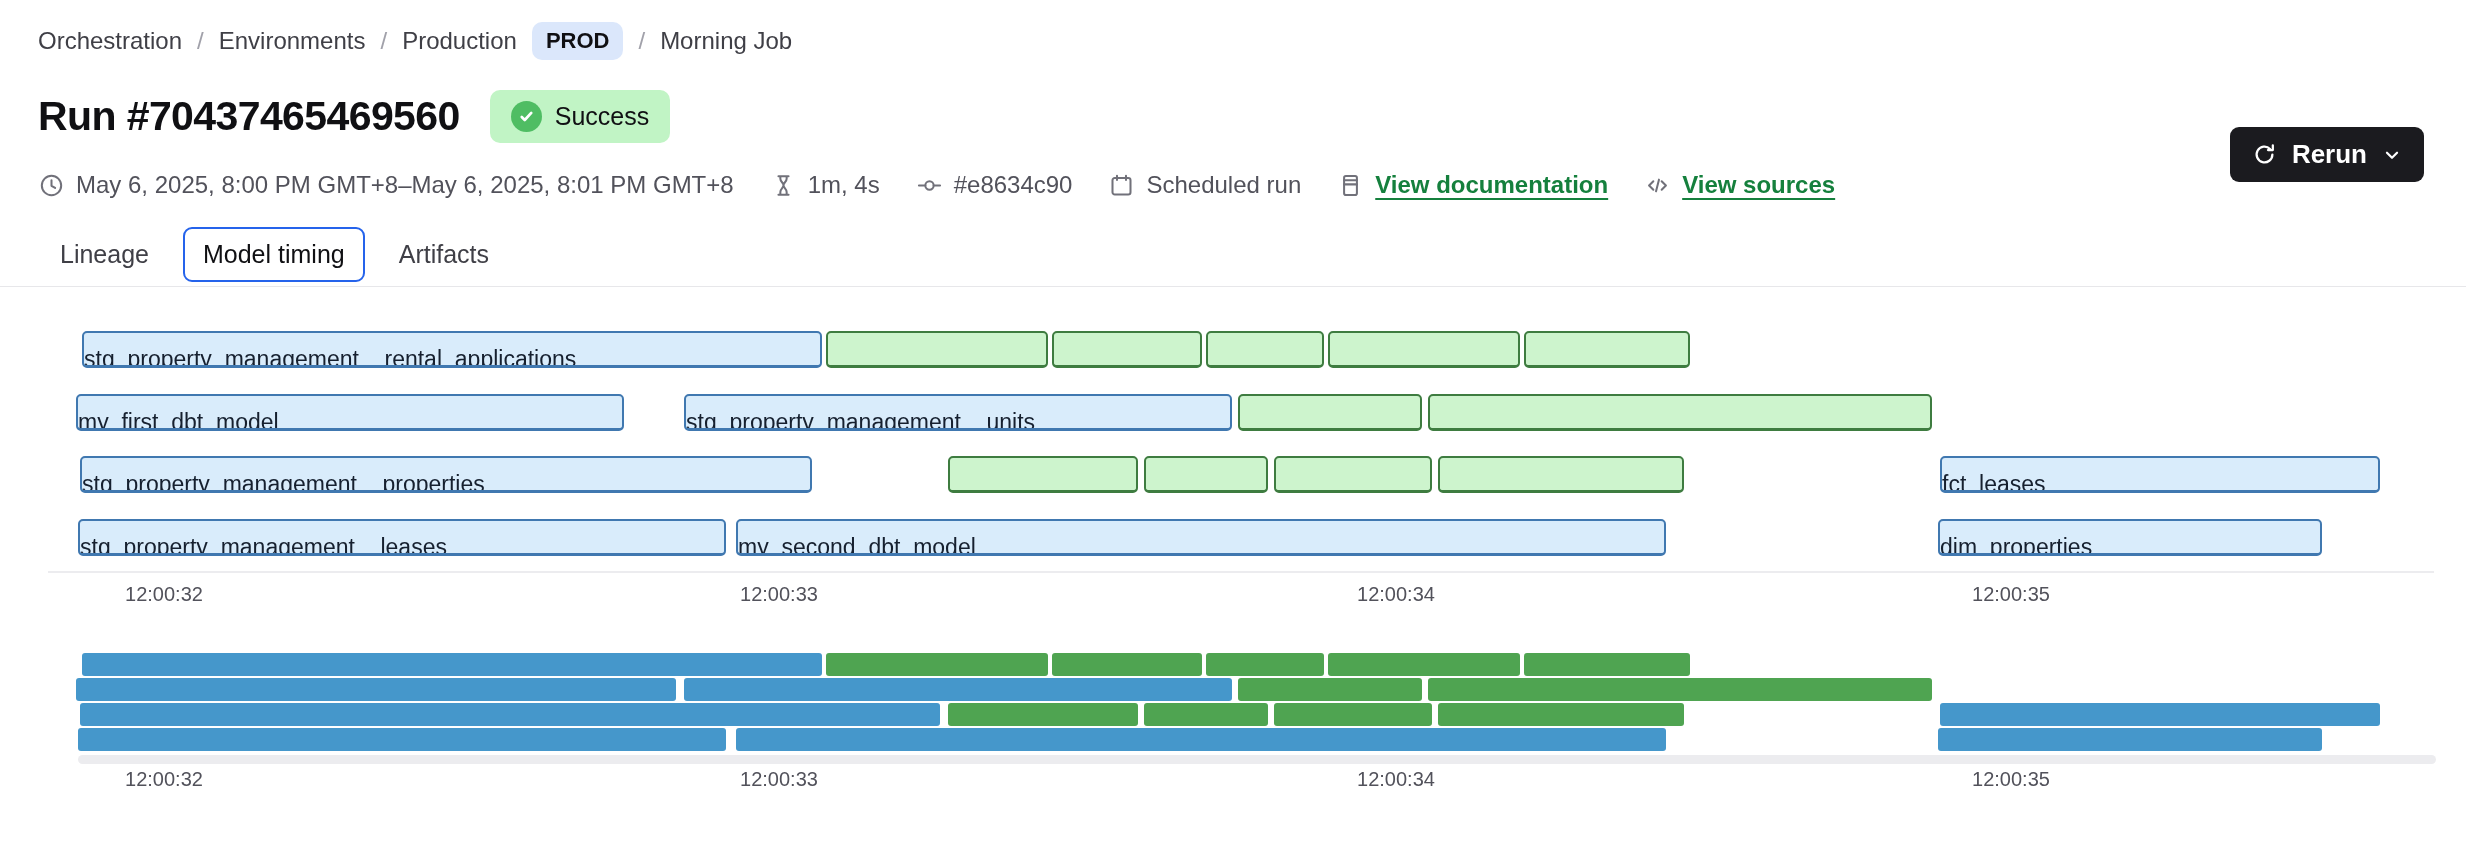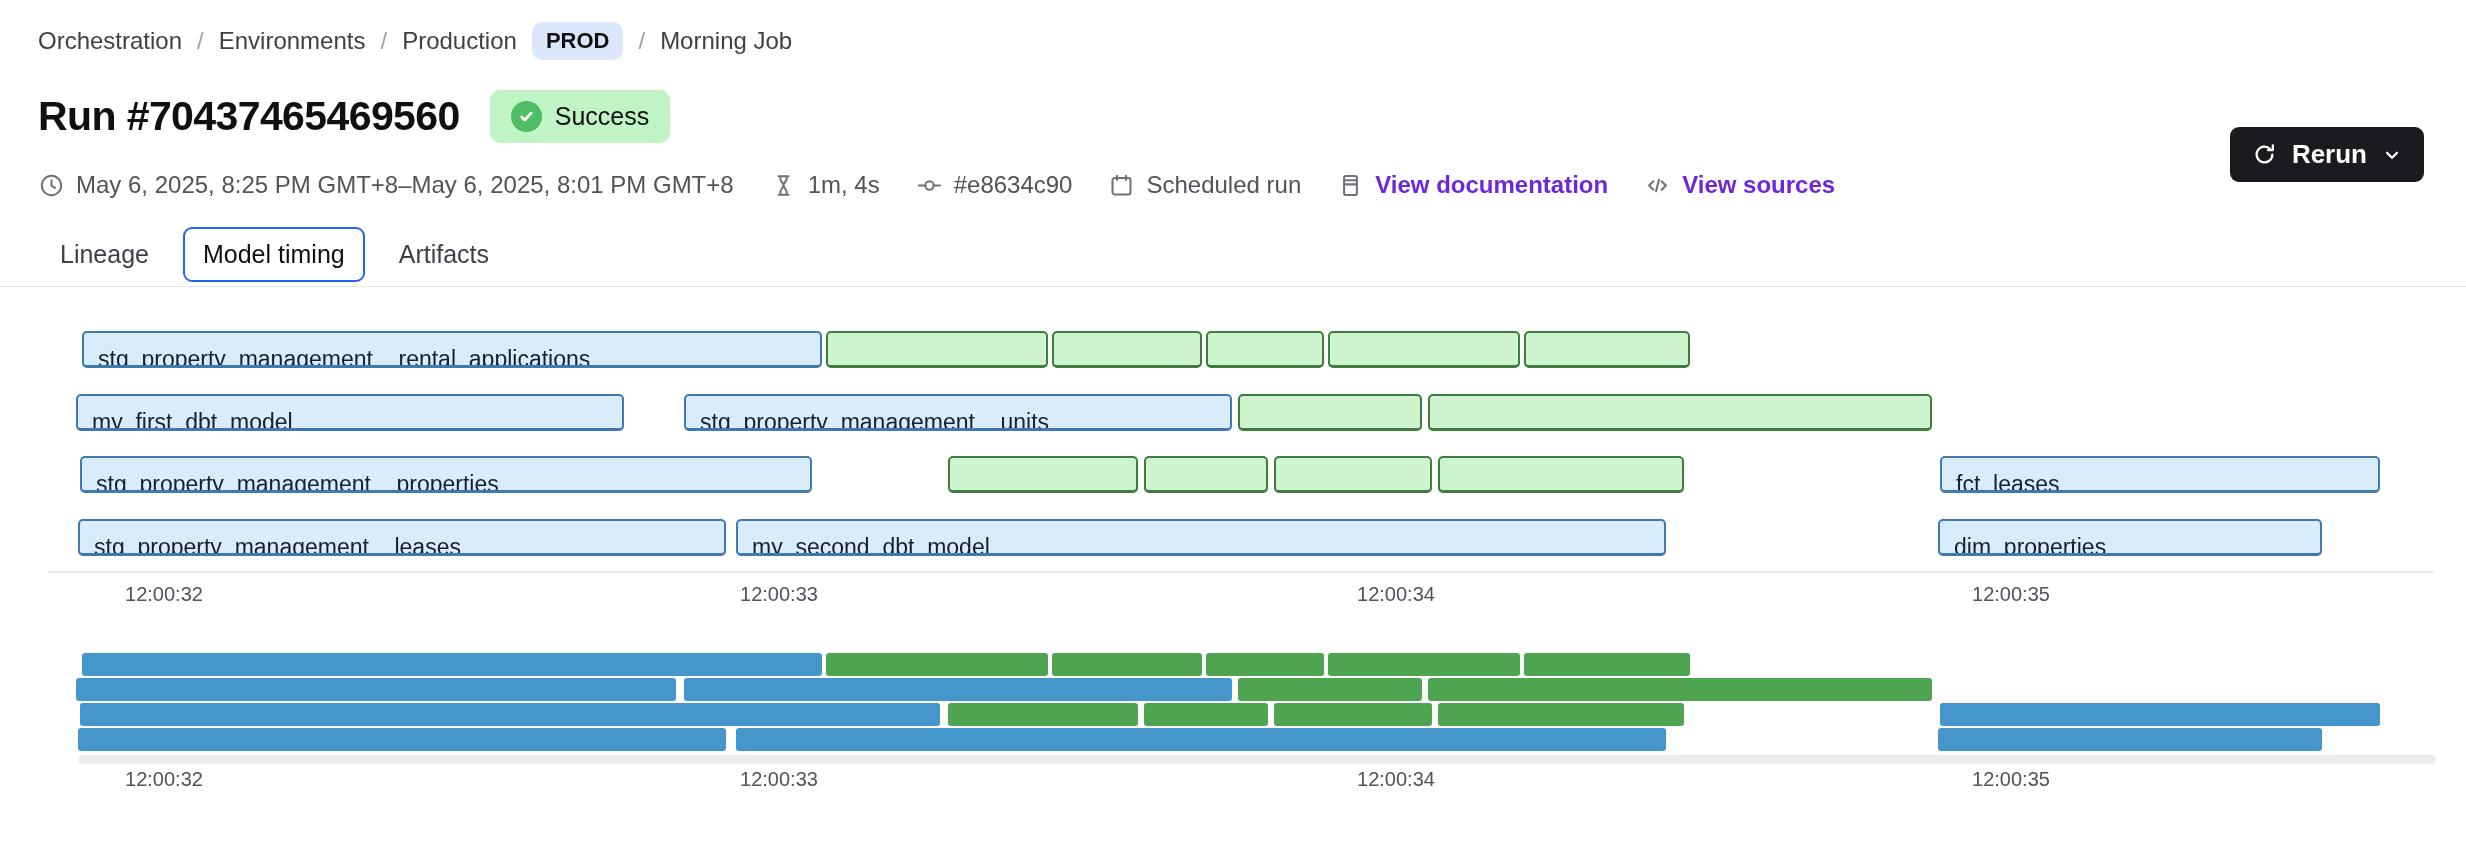--- a/index.html
+++ b/index.html
@@ -19,37 +19,37 @@
   
   .page-title-row { position:absolute; left:38px; top:90px; display:flex; align-items:center; gap:30px; }
   .page-title { font-size:41px; font-weight:600; letter-spacing:-0.6px; color:#101013; }
   .status-badge { display:flex; align-items:center; gap:13px; background:#c1f4c5; border-radius:10px; padding:11px 21px; font-size:25px; color:#101013; }
   .status-check { width:31px; height:31px; border-radius:50%; background:#4fbd63; display:flex; align-items:center; justify-content:center; }
 
   
   .meta-row { position:absolute; left:38px; top:166px; height:38px; display:flex; align-items:center; gap:36px; font-size:24px; color:#52525b; }
   .meta-item { display:flex; align-items:center; gap:11px; }
   .meta-item .micon { color:#71717a; }
-  .meta-link { color:#6d28d9; font-weight:700; text-underline-offset:5px; cursor:pointer; }
+  .meta-link { color:#15803d; font-weight:700; text-decoration:underline; text-underline-offset:5px; cursor:pointer; }
 
   
   .rerun-button { position:absolute; right:42px; top:127px; height:55px; background:#1b1b1f; border-radius:9px; color:#ffffff;
     display:flex; align-items:center; gap:14px; padding:0 21px; font-size:26px; font-weight:600; cursor:pointer; }
 
   
   .tabs { position:absolute; left:40px; top:227px; display:flex; align-items:center; gap:14px; font-size:25px; color:#3f3f46; }
   .tab { padding:11px 18px; border:2.5px solid transparent; border-radius:9px; cursor:pointer; white-space:nowrap; }
   .tab.active { border-color:#2563eb; color:#101013; font-weight:500; }
   .tabs-divider { position:absolute; left:0; top:286px; width:2466px; height:1px; background:#e7e7ea; }
 
   
   .bar { position:absolute; box-sizing:border-box; height:37px; border-radius:5px; display:flex; align-items:center; overflow:hidden; cursor:pointer; }
   .bar.blue  { background:#d9ecfb; border:2px solid #4078b0; border-bottom-width:3px; }
   .bar.green { background:#cdf4cd; border:2px solid #3e7c40; border-bottom-width:3px; }
-  .bar-label { padding-left:14px; font-size:23px; color:#16202f; white-space:nowrap;margin-top:20px; }
+  .bar-label { font-size:23px; color:#16202f; white-space:nowrap;margin-top:20px; }
 
   
   .mini-bar { position:absolute; height:23px; border-radius:3px; }
   .mini-bar.blue  { background:#4597cb; }
   .mini-bar.green { background:#4fa451; }
 
   .axis-label { position:absolute; transform:translateX(-50%); font-size:20px; color:#52525b; white-space:nowrap; }
   .chart-divider { position:absolute; left:48px; top:571px; width:2386px; height:2px; background:#ececef; }
   .scroll-track { position:absolute; left:78px; top:755px; width:2358px; height:9px; background:#ececef; border-radius:5px; }
 </style>
@@ -80,21 +80,21 @@
 </div>
 
 <div class="meta-row" id="meta-row">
     <div class="meta-item">
       <span class="micon">
         <svg width="27" height="27" viewBox="0 0 24 24" fill="none" stroke="currentColor" stroke-width="1.8" stroke-linecap="round" stroke-linejoin="round">
           <circle cx="12" cy="12" r="8.6"></circle>
           <path d="M12 7.4v4.9l3.2 1.9"></path>
         </svg>
       </span>
-      <span>May 6, 2025, 8:25 PM GMT+8–May 6, 2025, 8:01 PM GMT+8</span>
+      <span>May 6, 2025, 8:00 PM GMT+8–May 6, 2025, 8:01 PM GMT+8</span>
     </div>
     <div class="meta-item">
       <span class="micon">
         <svg width="27" height="27" viewBox="0 0 24 24" fill="none" stroke="currentColor" stroke-width="1.8" stroke-linecap="round" stroke-linejoin="round">
           <path d="M7.5 3.8h9M7.5 20.2h9M9.2 3.8v2.1c0 2.8 2.8 3.5 2.8 5.9s-2.8 3.1-2.8 5.9v2.5M14.8 3.8v2.1c0 2.8-2.8 3.5-2.8 5.9s2.8 3.1 2.8 5.9v2.5"></path>
         </svg>
       </span>
       <span>1m, 4s</span>
     </div>
     <div class="meta-item">

